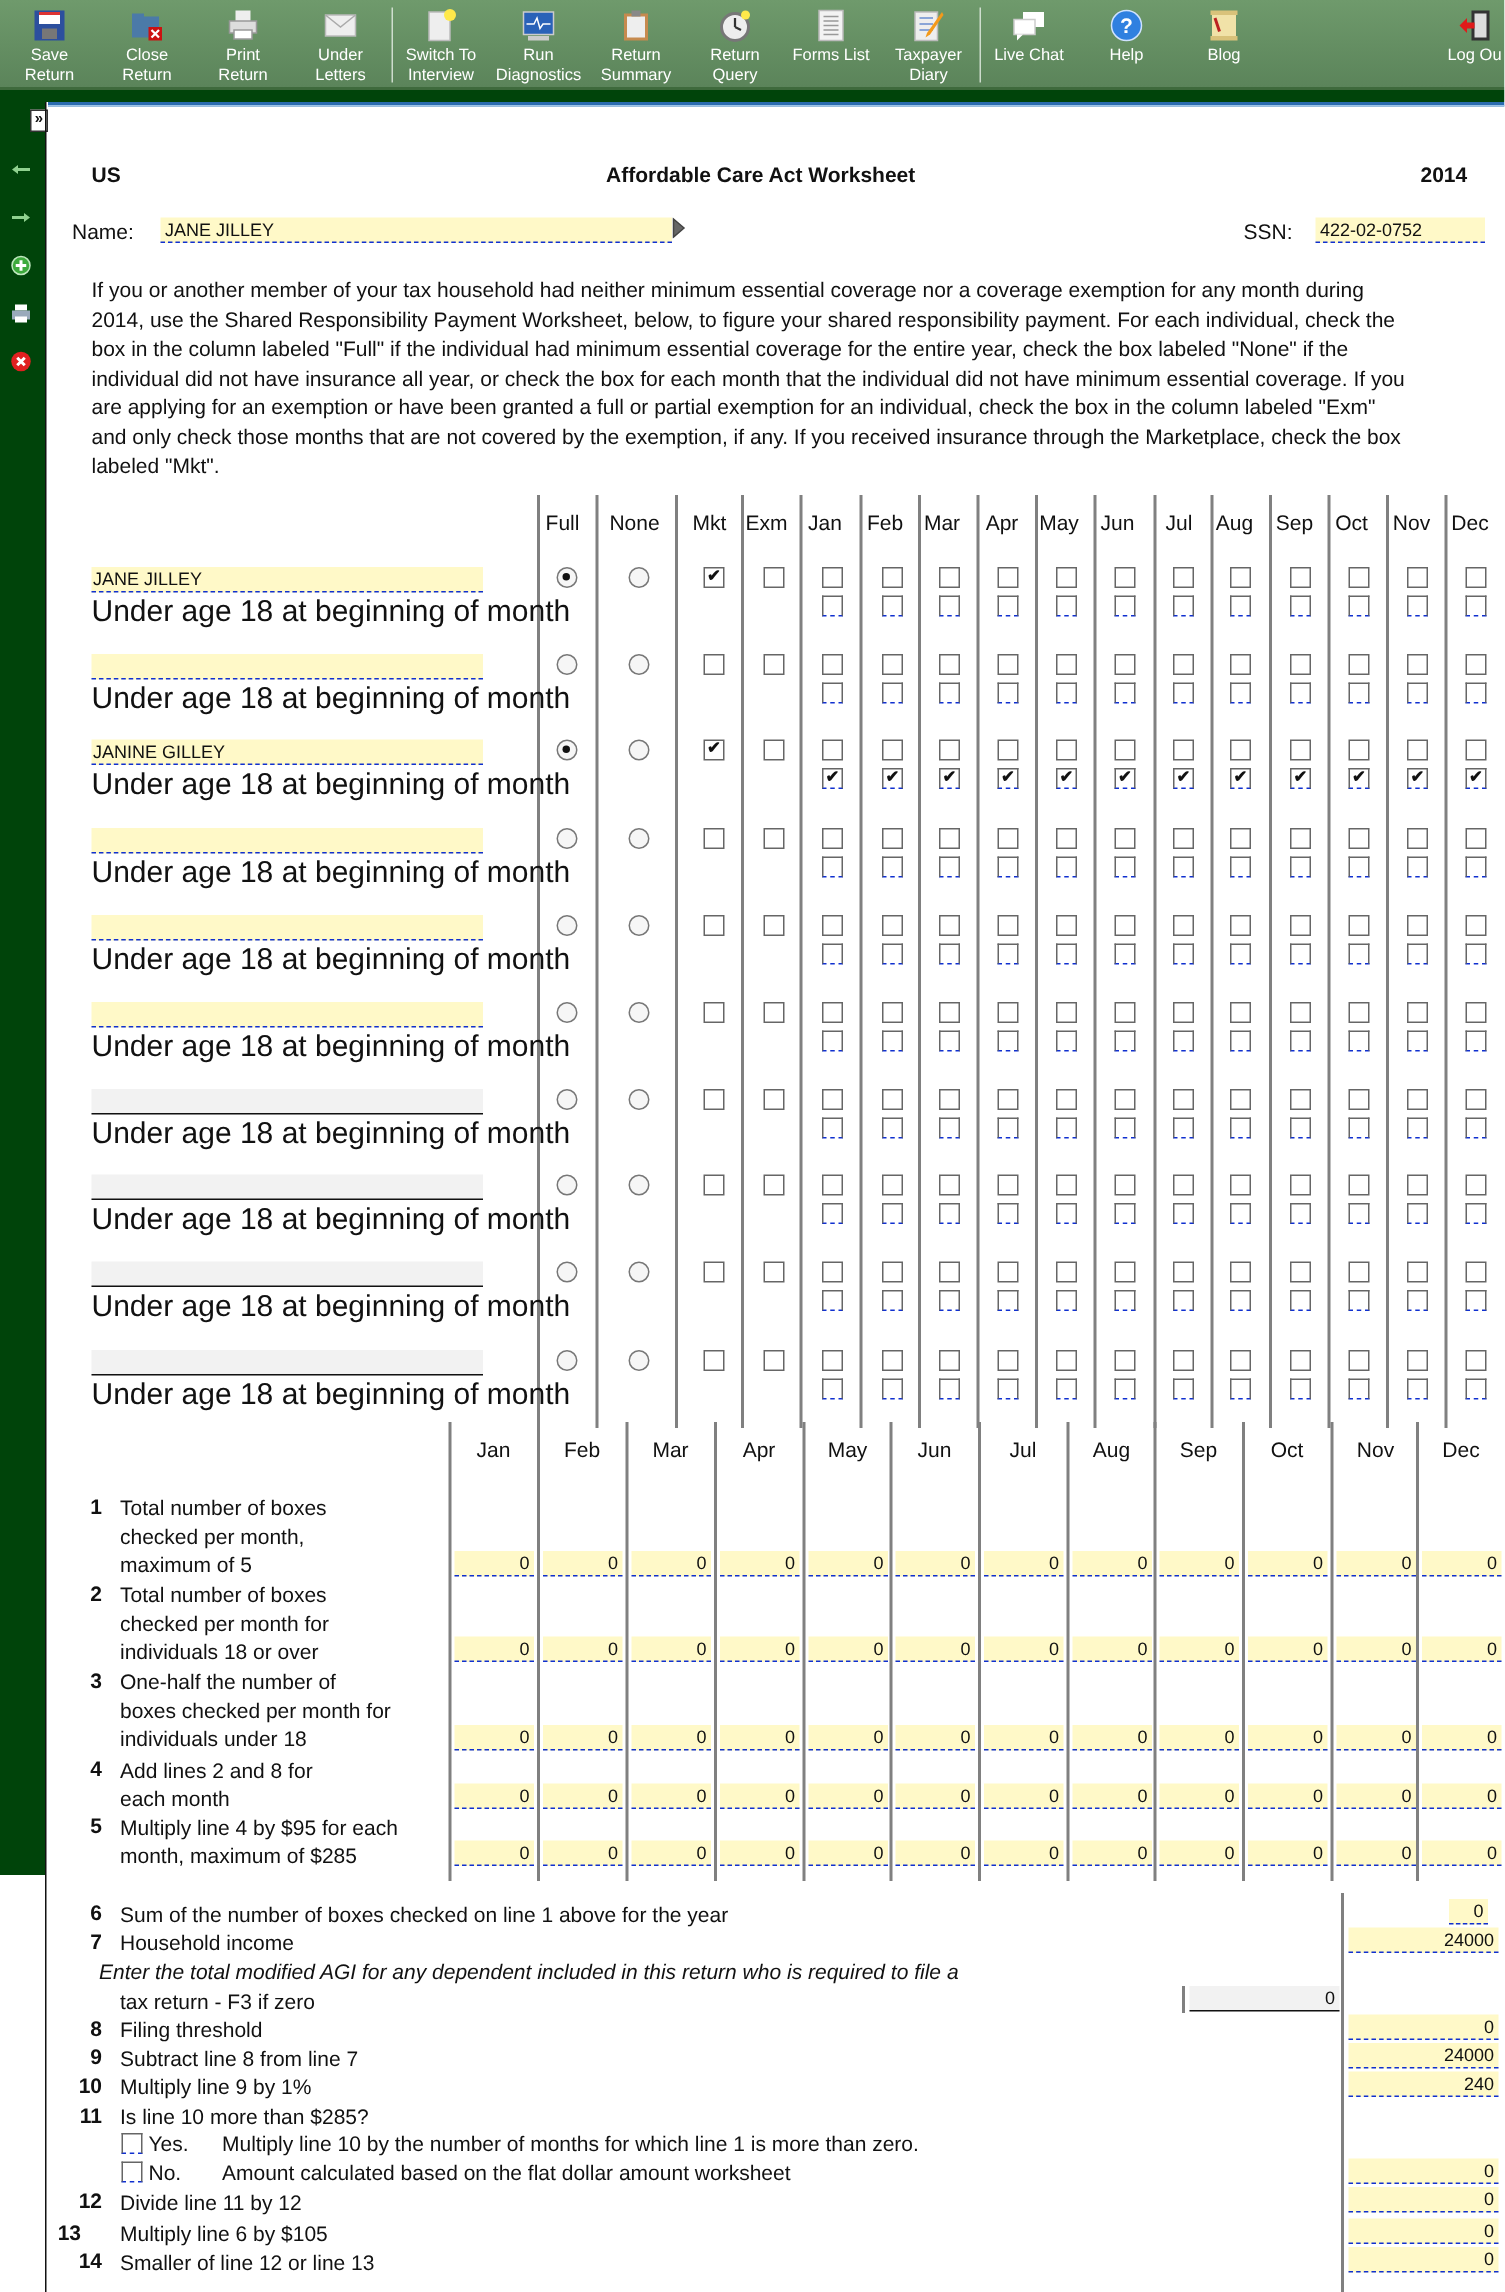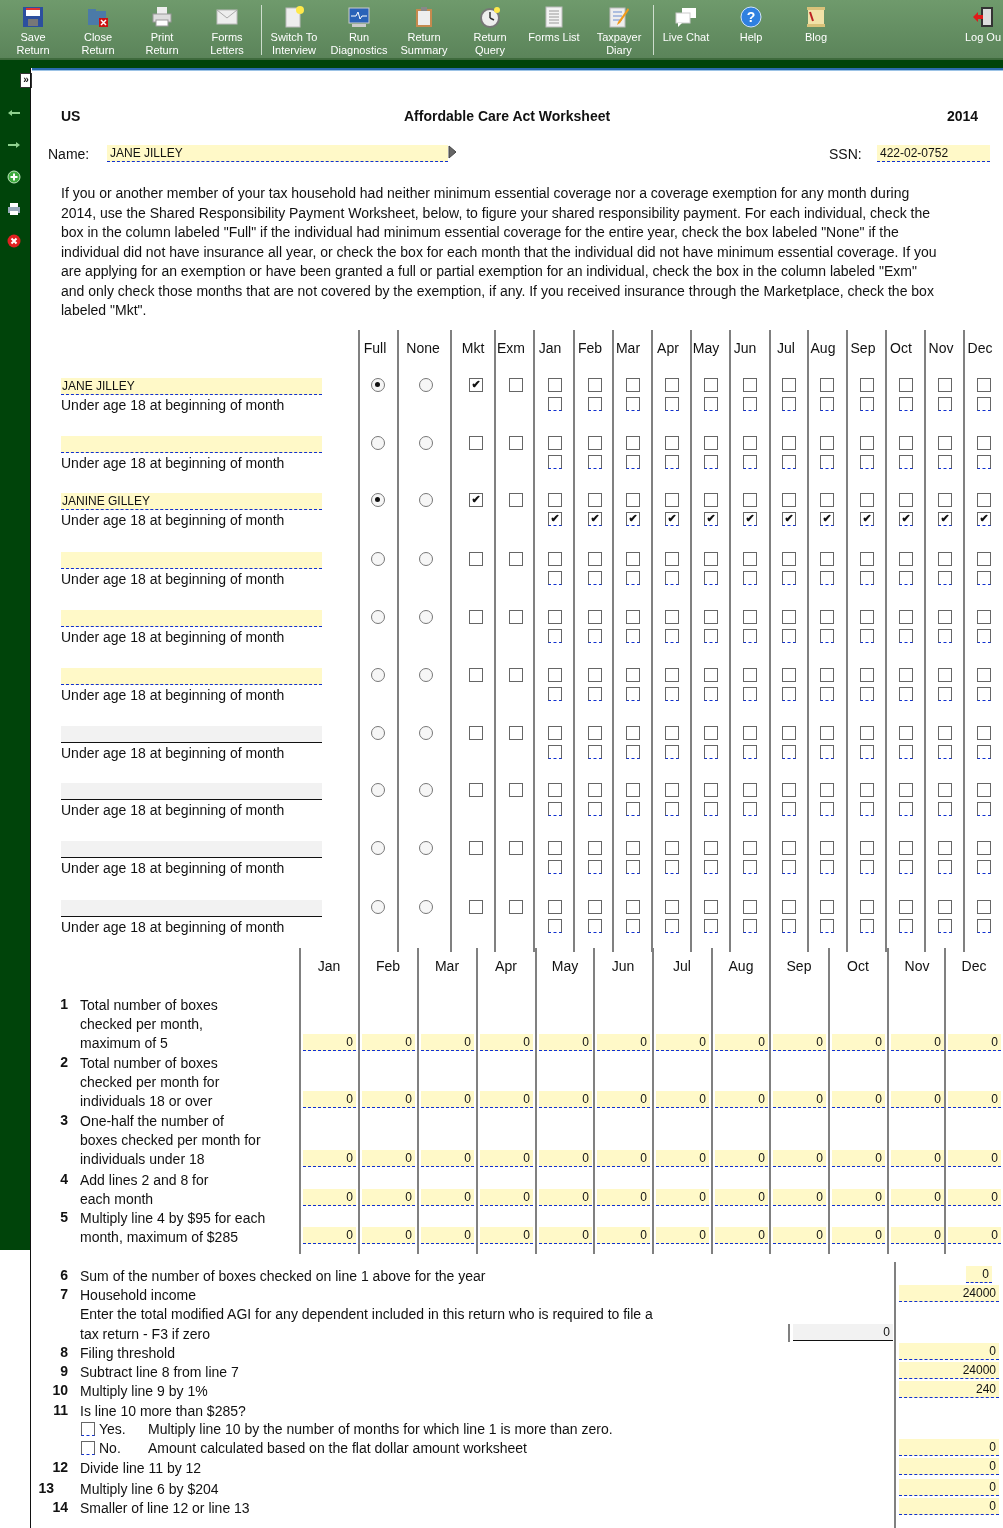--- a/index.html
+++ b/index.html
@@ -40,21 +40,21 @@
 
   .radio { position: absolute; width: 14px; height: 14px; border: 1.5px solid #777; border-radius: 50%; background: #f6f6f6; }
   .radio.on::after { content: ""; position: absolute; left: 3px; top: 3px; width: 5px; height: 5px; background: #111; border-radius: 50%; }
   .cb { position: absolute; width: 14px; height: 14px; border: 1.5px solid #666; background: #fff; font-size: 11px;
         line-height: 11px; text-align: center; font-weight: bold; color: #111; }
   .cb.u { border-bottom: 1.5px dashed #1030d0; }
 
   .name-fld { position: absolute; left: 61px; width: 261px; height: 17px; font-size: 12px; line-height: 16px;
               padding: 0 1px; background: #fff9c8; border-bottom: 1px dashed #1030d0; }
   .name-fld.gray { background: #f2f2f2; border-bottom: 1.5px solid #111; }
-  .under { position: absolute; left: 61px; font-size: 14px; }
+  .under { position: absolute; left: 61px; font-size: 20px; }
 
   .lnum { position: absolute; font-weight: bold; font-size: 14px; text-align: right; width: 18px; }
   .ltxt { position: absolute; font-size: 14px; line-height: 19px; }
 </style>
 </head>
 <body>
 
 <div class="toolbar" id="toolbar">
     <div class="tb-btn" style="left: 1px; width: 64px;">
       <span class="ico"><svg width="22" height="22">
@@ -83,21 +83,21 @@
           <rect x="5" y="14" width="12" height="6" fill="#fff" stroke="#999"></rect>
         </svg></span>
       <div>Print</div>
       <div>Return</div>
     </div>
     <div class="tb-btn" style="left: 195px; width: 64px;">
       <span class="ico"><svg width="22" height="22">
           <rect x="1" y="4" width="20" height="14" fill="#eee" stroke="#bbb"></rect>
           <path d="M1 4 L11 12 L21 4" stroke="#aaa" fill="none"></path>
         </svg></span>
-      <div>Forms</div>
+      <div>Under</div>
       <div>Letters</div>
     </div>
     <div class="tb-btn" style="left: 262px; width: 64px;">
       <span class="ico"><svg width="22" height="22">
           <rect x="3" y="2" width="14" height="19" fill="#eee" stroke="#bbb"></rect>
           <circle cx="17" cy="4" r="4" fill="#ffe94a"></circle>
         </svg></span>
       <div>Switch To</div>
       <div>Interview</div>
     </div>
@@ -686,33 +686,33 @@
     <div class="ltxt" style="left: 80px; top: 1344px;">Filing threshold</div>
     <div class="lnum" style="left: 50px; top: 1363px;">9</div>
     <div class="ltxt" style="left: 80px; top: 1363px;">Subtract line 8 from line 7</div>
     <div class="lnum" style="left: 50px; top: 1382px;">10</div>
     <div class="ltxt" style="left: 80px; top: 1382px;">Multiply line 9 by 1%</div>
     <div class="lnum" style="left: 50px; top: 1402px;">11</div>
     <div class="ltxt" style="left: 80px; top: 1402px;">Is line 10 more than $285?</div>
     <div class="lnum" style="left: 50px; top: 1459px;">12</div>
     <div class="ltxt" style="left: 80px; top: 1459px; text-align: right;">Divide line 11 by 12</div>
     <div class="lnum" style="left: 36px; top: 1480px;">13</div>
-    <div class="ltxt" style="left: 80px; top: 1480px;">Multiply line 6 by $204</div>
+    <div class="ltxt" style="left: 80px; top: 1480px;">Multiply line 6 by $105</div>
     <div class="lnum" style="left: 50px; top: 1499px;">14</div>
     <div class="ltxt" style="left: 80px; top: 1499px;">Smaller of line 12 or line 13</div>
     <div class="fld num" style="left: 966px; top: 1266px; width: 26px;">0</div>
     <div class="fld num" style="left: 899px; top: 1285px; width: 100px;">24000</div>
     <div class="fld num" style="left: 899px; top: 1343px; width: 100px;">0</div>
     <div class="fld num" style="left: 899px; top: 1362px; width: 100px;">24000</div>
     <div class="fld num" style="left: 899px; top: 1381px; width: 100px;">240</div>
     <div class="fld num" style="left: 899px; top: 1439px; width: 100px;">0</div>
     <div class="fld num" style="left: 899px; top: 1458px; width: 100px;">0</div>
     <div class="fld num" style="left: 899px; top: 1479px; width: 100px;">0</div>
     <div class="fld num" style="left: 899px; top: 1498px; width: 100px;">0</div>
-    <div class="ltxt" style="left: 80px; top: 1305px;">Enter the total modified AGI for any dependent included in this return who is required to file a</div>
+    <div class="ltxt" style="left: 66px; top: 1305px; font-style: italic;">Enter the total modified AGI for any dependent included in this return who is required to file a</div>
     <div class="ltxt" style="left: 80px; top: 1325px;">tax return - F3 if zero</div>
     <div class="vline" style="left: 788px; top: 1324px; height: 18px;"></div>
     <div class="fld num gray" style="left: 793px; top: 1324px; width: 100px;">0</div>
     <div class="cb u" style="left: 81px; top: 1422px;"></div>
     <div class="ltxt" style="left: 99px; top: 1420px;">Yes.</div>
     <div class="ltxt" style="left: 148px; top: 1420px;">Multiply line 10 by the number of months for which line 1 is more than zero.</div>
     <div class="cb u" style="left: 81px; top: 1441px;"></div>
     <div class="ltxt" style="left: 99px; top: 1439px;">No.</div>
     <div class="ltxt" style="left: 148px; top: 1439px;">Amount calculated based on the flat dollar amount worksheet</div>
   </div>

